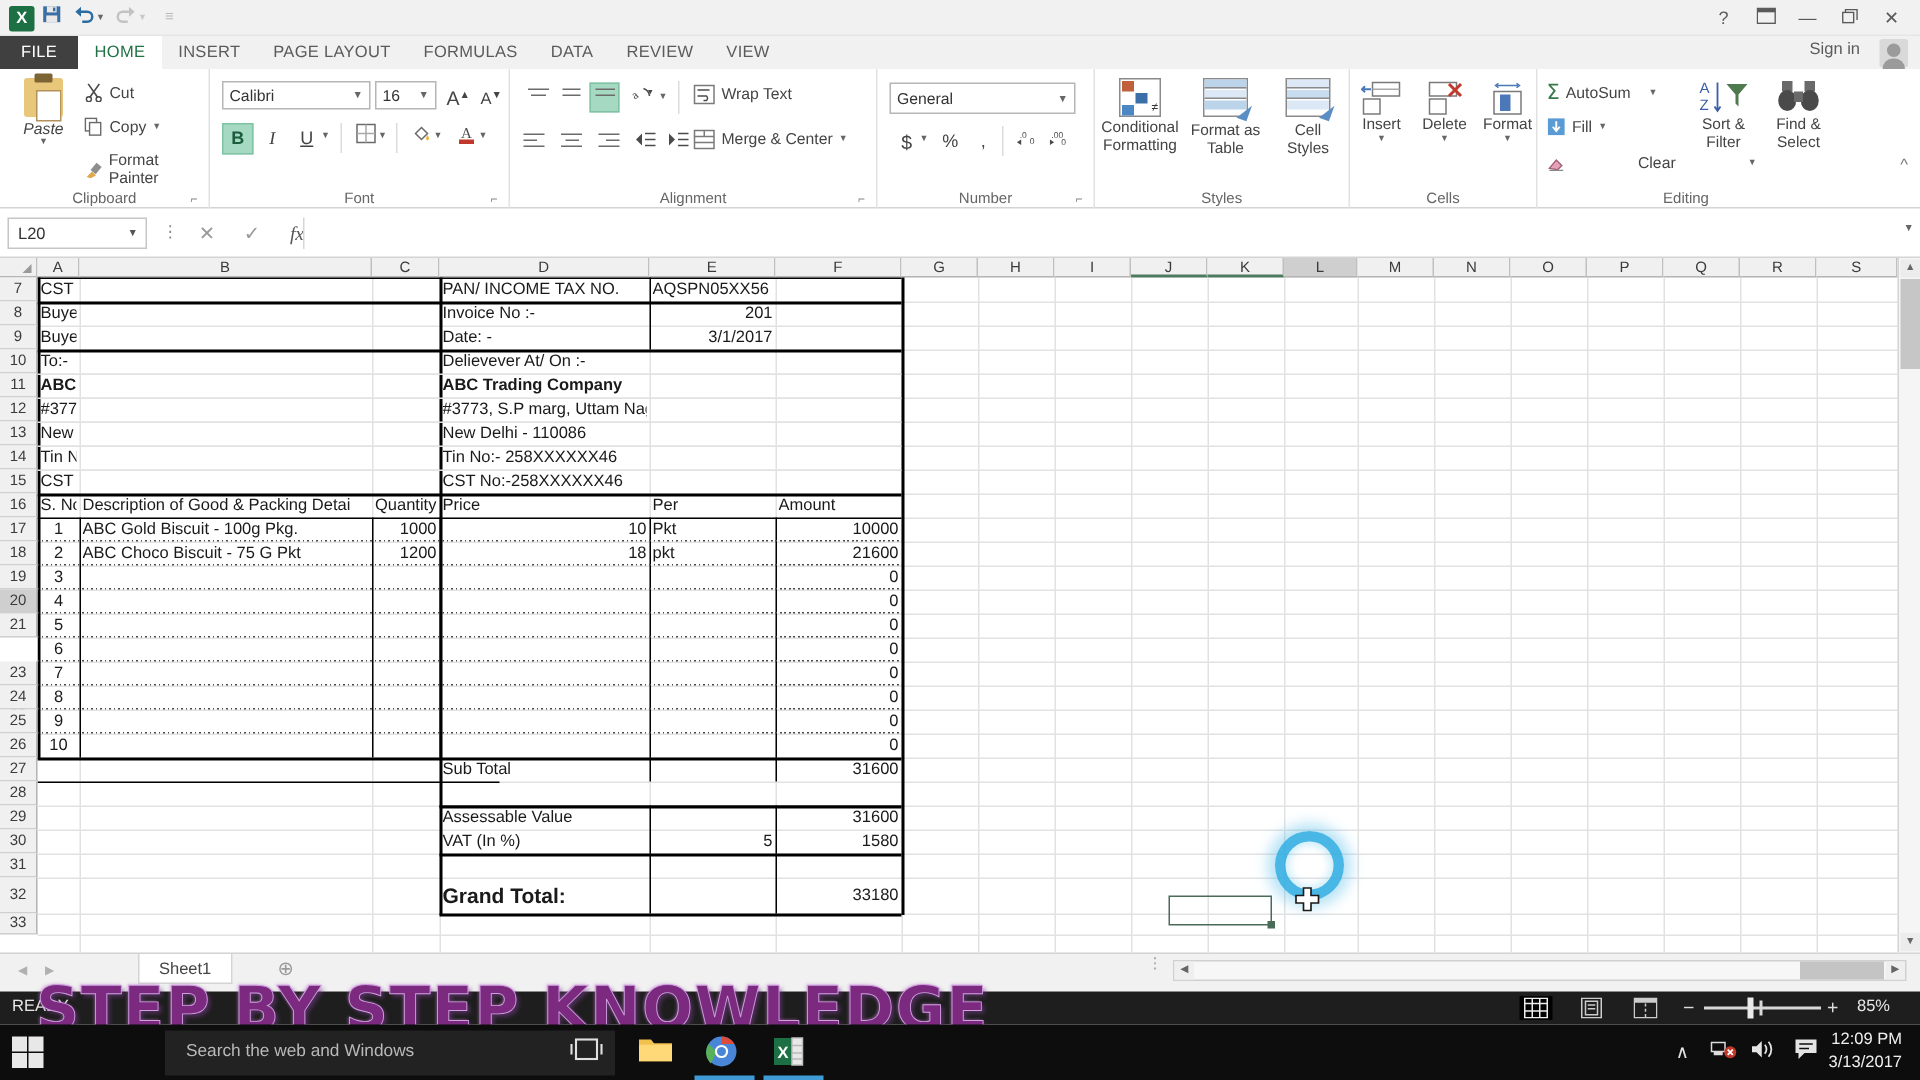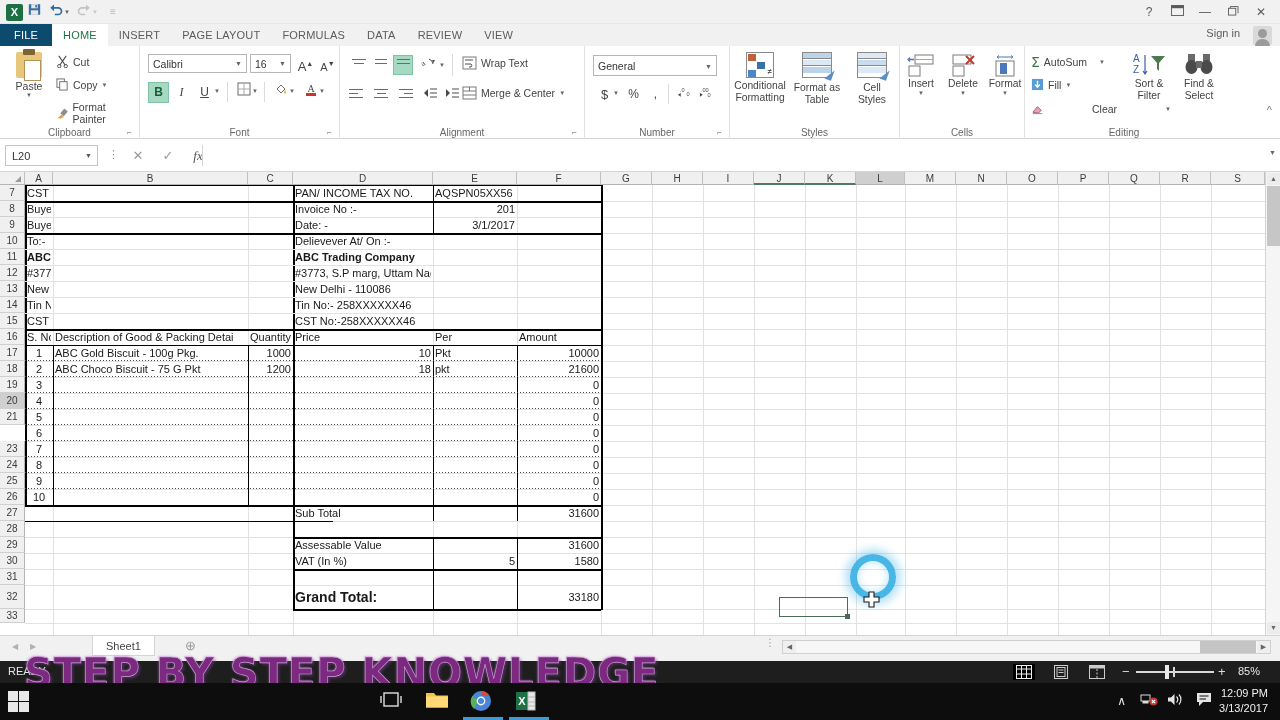--- a/index.html
+++ b/index.html
@@ -34,21 +34,21 @@
 
   
   #tabstrip {
     position: absolute; left: 0; top: 24px; width: 1280px; height: 22px;
     background: #f1f1f1;
   }
   .tab {
     float: left; height: 22px; line-height: 22px; padding: 0 11px;
     font-size: 11px; color: #5b5b5b; letter-spacing: .2px;
   }
-  .tab.file { background: #0c4a6e; color: #fff; font-size: 11px; padding: 0 14px; }
+  .tab.file { background: #404040; color: #fff; font-size: 11px; padding: 0 14px; }
   .tab.active { background: #fff; color: #217346; }
   #signin { position: absolute; right: 40px; top: 3px; font-size: 11px; color: #5b5b5b; }
   #avatar {
     position: absolute; right: 8px; top: 2px; width: 19px; height: 19px;
     background: #d9d9d9; border-radius: 2px;
   }
   #avatar::after {
     content:""; position:absolute; left:5px; top:3px; width:9px; height:9px;
     border-radius:50%; background:#9b9b9b;
   }
@@ -64,21 +64,21 @@
   }
   .group { position: absolute; top: 0; height: 93px; border-right: 1px solid #e2e2e2; }
   .group-label {
     position: absolute; bottom: 1px; width: 100%; text-align: center;
     font-size: 10px; color: #666;
   }
   .dlg-launcher {
     position: absolute; bottom: 2px; right: 3px; width: 9px; height: 9px;
     font-size: 8px; color: #888; line-height: 9px;
   }
-  .ico-lbl { font-size: 10.5px; color: #444; }
+  .ico-lbl { font-size: 10.5px; color: #444; font-style: italic; }
 
   
   #g-clipboard { left: 0; width: 140px; }
   #paste-btn { position: absolute; left: 8px; top: 6px; width: 42px; text-align: center; }
   #paste-glyph {
     width: 26px; height: 26px; margin: 0 auto; position: relative;
     background: #e8c77a; border-radius: 2px;
   }
   #paste-glyph::before {
     content:""; position:absolute; left:7px; top:-3px; width:12px; height:6px;
@@ -920,20 +920,23 @@
 
 <div id="watermark">STEP BY STEP KNOWLEDGE</div>
 
 <div id="taskbar">
   <div id="startbtn">
     <div class="winq" style="left:0;top:0;"></div>
     <div class="winq" style="left:11px;top:0;"></div>
     <div class="winq" style="left:0;top:11px;"></div>
     <div class="winq" style="left:11px;top:11px;"></div>
   </div>
+  <div id="searchbox">
+    <div id="search-text">Search the web and Windows</div>
+  </div>
   <div class="tbicon" style="left:380px;">
     <svg width="22" height="20" viewBox="0 0 22 20">
         <rect x="4" y="3" width="14" height="13" fill="none" stroke="#e0e0e0" stroke-width="1.4"></rect>
         <line x1="1" y1="6" x2="1" y2="13" stroke="#e0e0e0" stroke-width="1.4"></line>
         <line x1="21" y1="6" x2="21" y2="13" stroke="#e0e0e0" stroke-width="1.4"></line>
       </svg>
   </div>
   <div class="tbicon" style="left:425px;">
     <svg width="24" height="20" viewBox="0 0 24 20">
         <path d="M1 3 h8 l2 2.5 h12 v12 h-22 z" fill="#f2c14e"></path>

